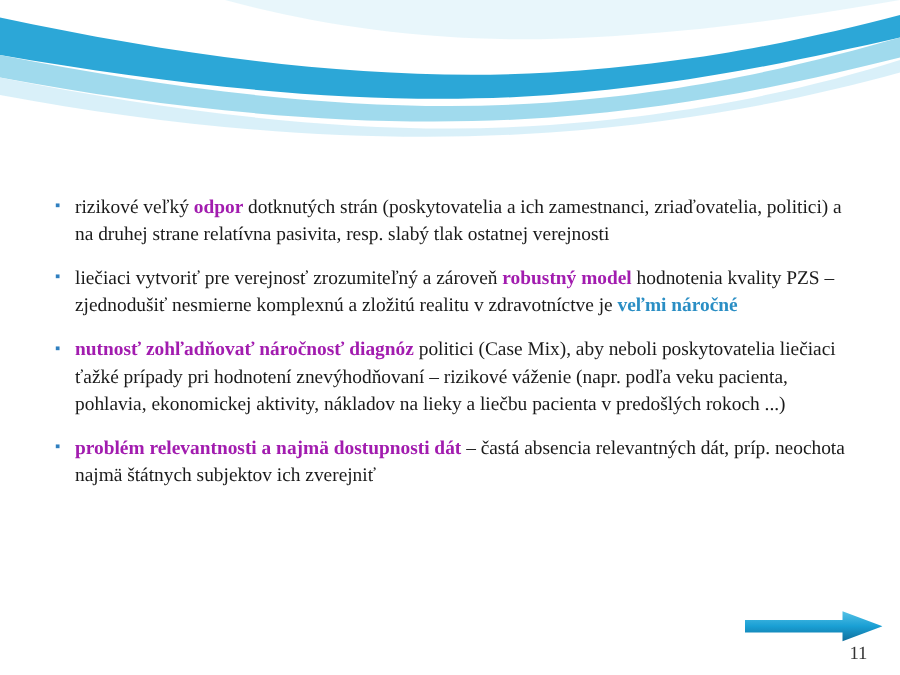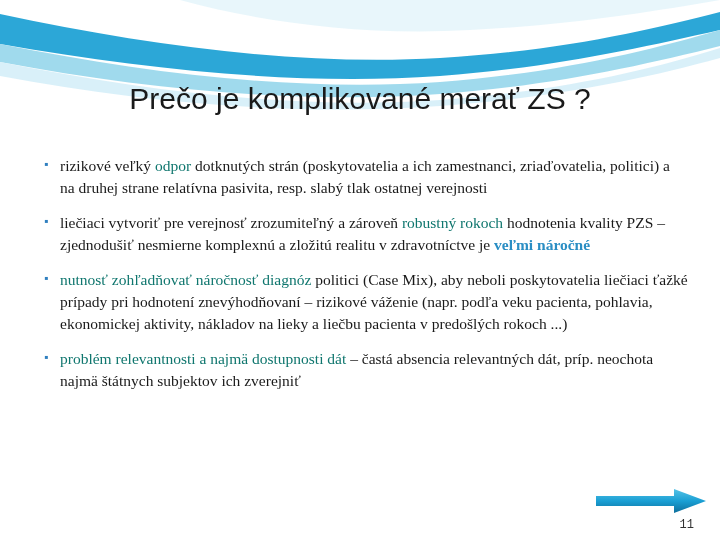--- a/index.html
+++ b/index.html
@@ -63,64 +63,63 @@
     top: 1px;
     color: #2f7fbf;
     font-size: 12px;
     line-height: 1.45;
   }
   .accent {
     color: #2a8ec4;
     font-weight: bold;
   }
   .accent-strong {
-    color: #0f766e;
-    font-weight: normal;
+    color: #a21caf;
+    font-weight: bold;
   }
   .arrow-wrap {
     position: absolute;
     right: 14px;
     bottom: 26px;
     width: 110px;
     height: 26px;
   }
   .pagenum {
     position: absolute;
     right: 26px;
     bottom: 8px;
-    font-family: Liberation Mono, monospace;
-    font-size: 12px;
+    font-family: Liberation Serif, serif;
+    font-size: 15px;
     color: #333333;
   }
 </style>
 </head>
 <body>
 
 <div class="slide">
 
   <svg class="swoosh" viewBox="0 0 720 120" preserveAspectRatio="none">
     <path d="M0,0 L720,0 L720,10 C620,12 520,30 400,52 C280,74 150,92 0,86 Z" fill="#ffffff"></path>
     <path d="M0,14 C150,46 300,66 440,58 C560,51 650,30 720,12 L720,30 C640,48 550,68 440,76 C300,86 150,70 0,44 Z" fill="#1a9fd4" opacity="0.92"></path>
     <path d="M0,44 C150,74 300,92 440,82 C560,73 650,50 720,30 L720,46 C640,66 550,86 440,94 C300,104 150,90 0,62 Z" fill="#8fd4ea" opacity="0.85"></path>
     <path d="M0,62 C150,92 300,110 440,100 C560,91 650,70 720,48 L720,58 C640,80 550,98 440,106 C300,116 150,104 0,76 Z" fill="#cfecf7" opacity="0.8"></path>
     <path d="M180,0 C260,22 360,36 470,30 C570,25 650,12 720,0 L720,0 Z" fill="#e6f5fb" opacity="0.9"></path>
   </svg>
 
-  <div class="title">Prečo je komplikované merať ZS ?</div>
 
   <div class="body-block">
 
     <div class="bullet">
       <span class="marker">▪</span>
       <span>rizikové veľký </span><span class="accent-strong">odpor</span><span> dotknutých strán (poskytovatelia a ich zamestnanci, zriaďovatelia, politici) a na druhej strane relatívna pasivita, resp. slabý tlak ostatnej verejnosti</span>
     </div>
 
     <div class="bullet">
       <span class="marker">▪</span>
-      <span>liečiaci vytvoriť pre verejnosť zrozumiteľný a zároveň </span><span class="accent-strong">robustný rokoch</span><span> hodnotenia kvality PZS –zjednodušiť nesmierne komplexnú a zložitú realitu v zdravotníctve je </span><span class="accent">veľmi náročné</span>
+      <span>liečiaci vytvoriť pre verejnosť zrozumiteľný a zároveň </span><span class="accent-strong">robustný model</span><span> hodnotenia kvality PZS –zjednodušiť nesmierne komplexnú a zložitú realitu v zdravotníctve je </span><span class="accent">veľmi náročné</span>
     </div>
 
     <div class="bullet">
       <span class="marker">▪</span>
       <span class="accent-strong">nutnosť zohľadňovať náročnosť diagnóz</span><span> politici (</span><span style="">Case Mix</span><span>), aby neboli poskytovatelia liečiaci ťažké prípady pri hodnotení znevýhodňovaní – rizikové váženie (napr. podľa veku pacienta, pohlavia, ekonomickej aktivity, nákladov na lieky a liečbu pacienta v predošlých rokoch ...)</span>
     </div>
 
     <div class="bullet">
       <span class="marker">▪</span>
       <span class="accent-strong">problém relevantnosti a najmä dostupnosti dát</span><span> – častá absencia relevantných dát, príp. neochota najmä štátnych subjektov ich zverejniť</span>

